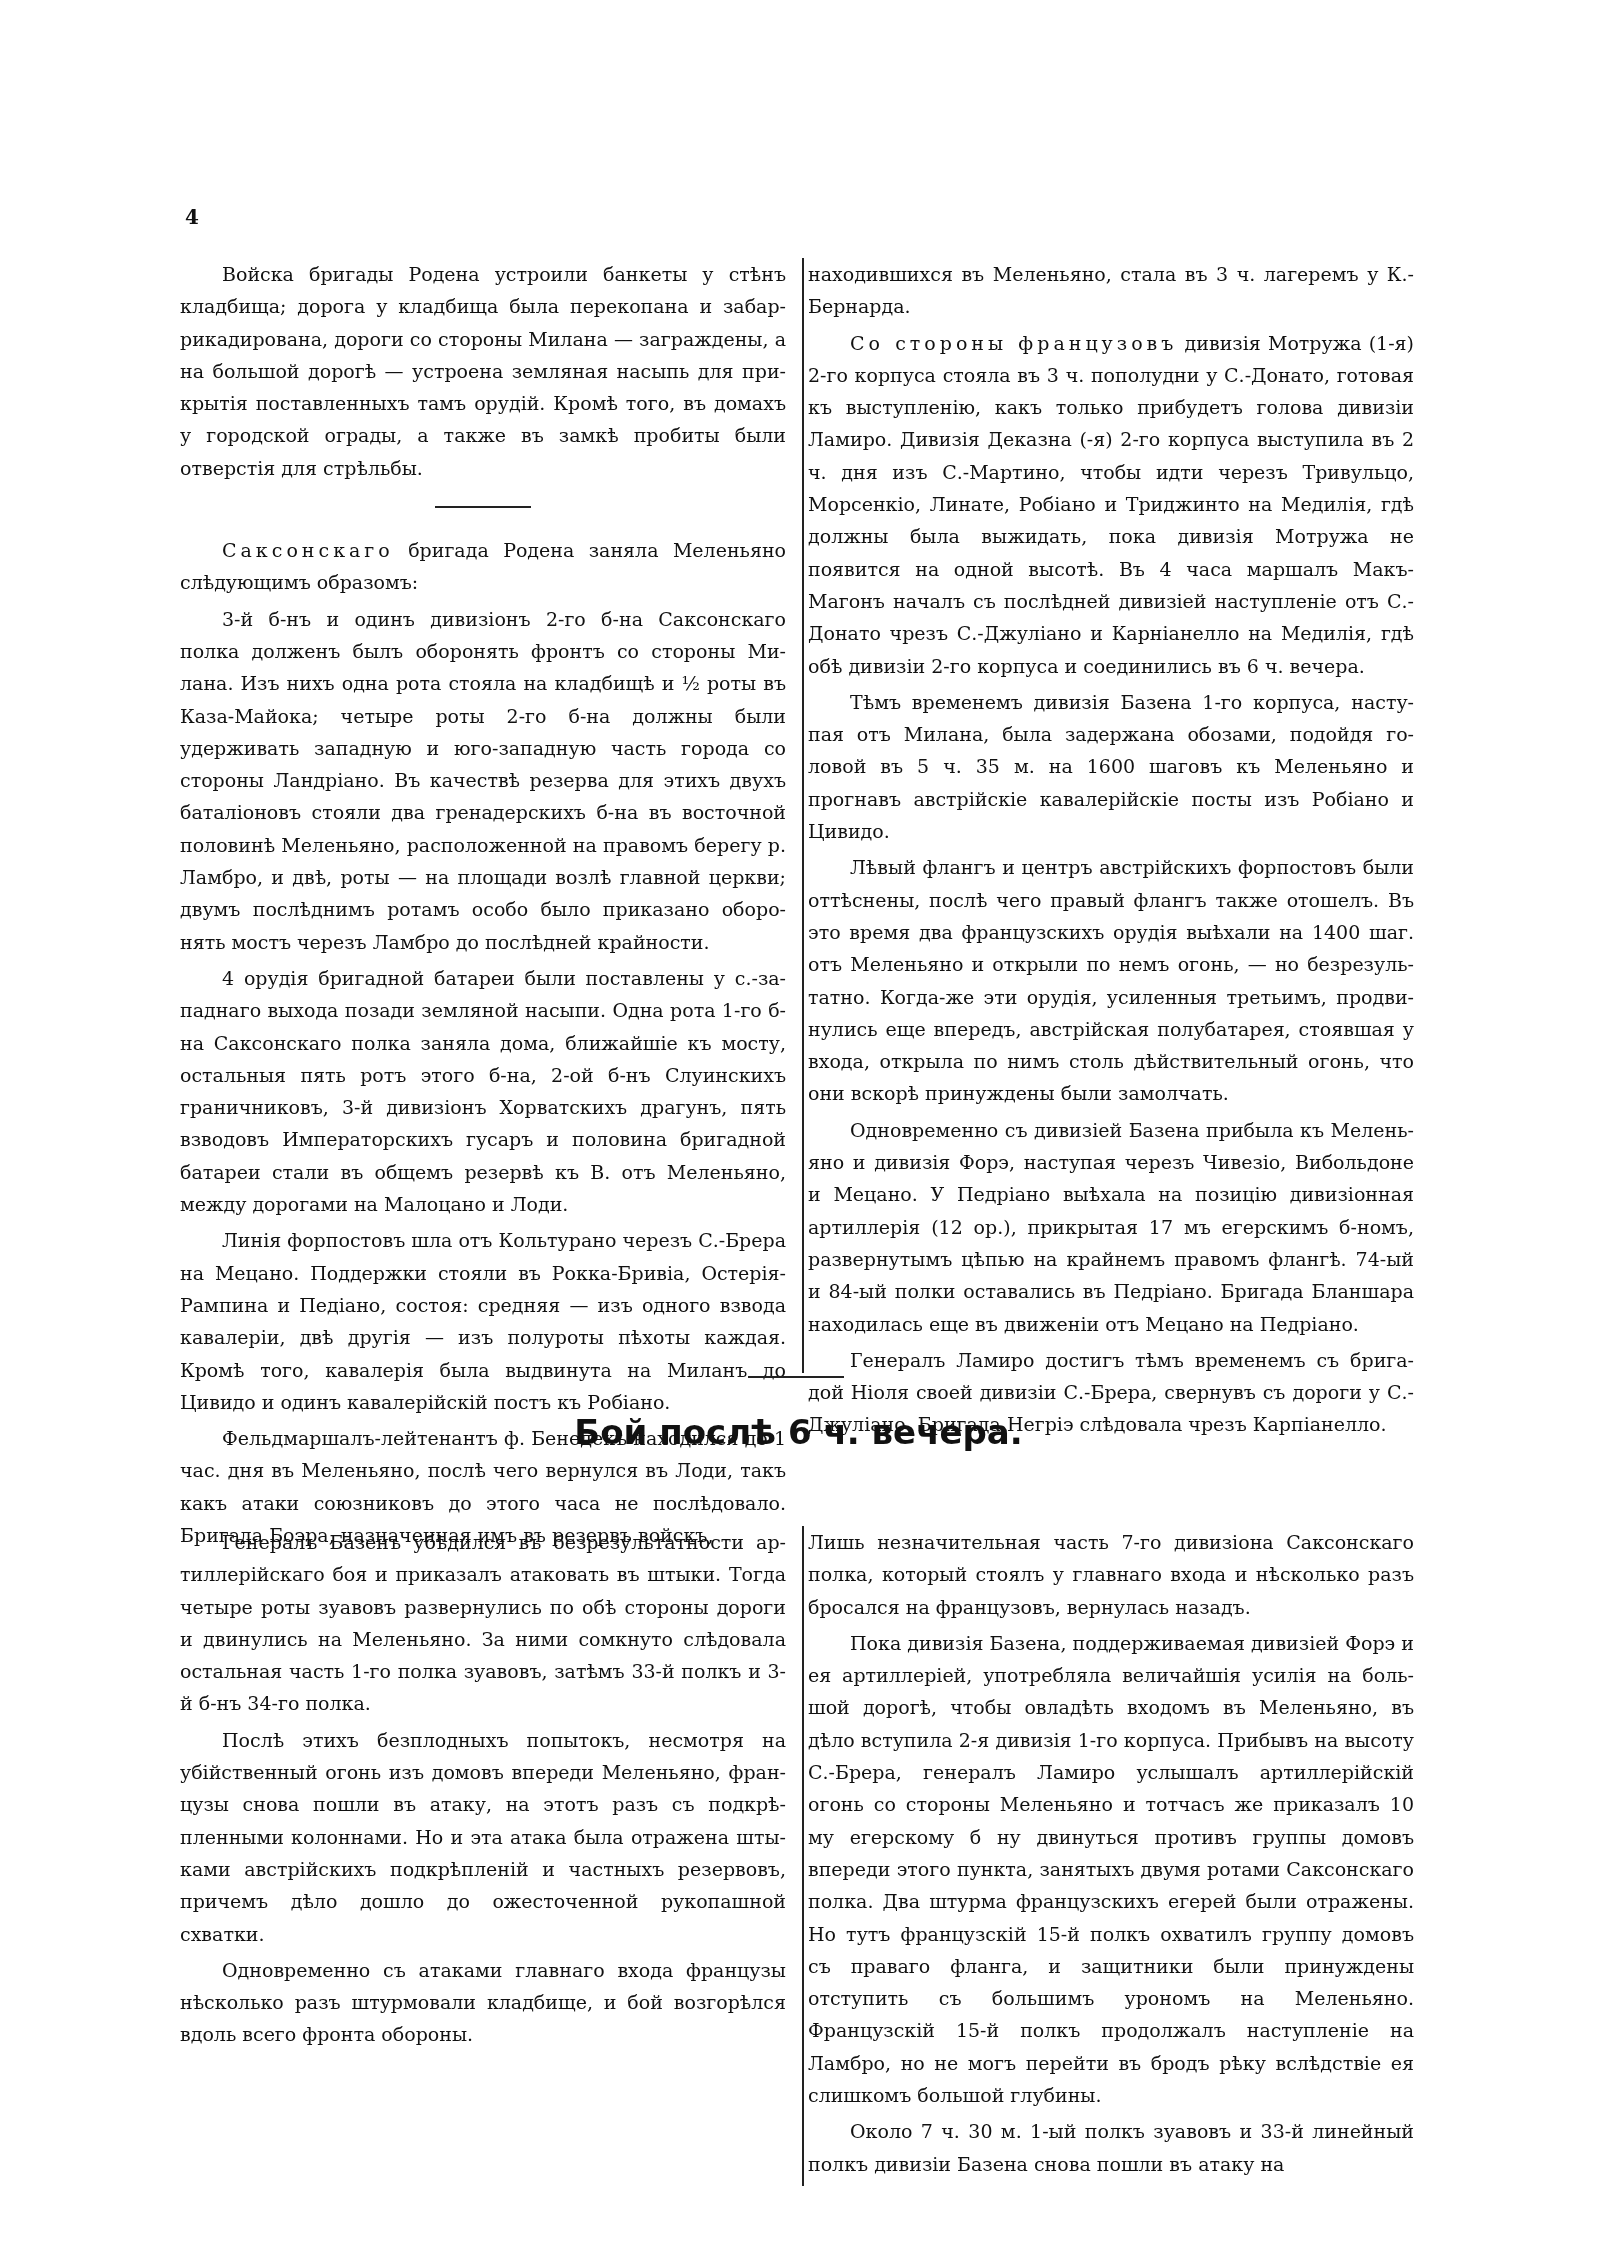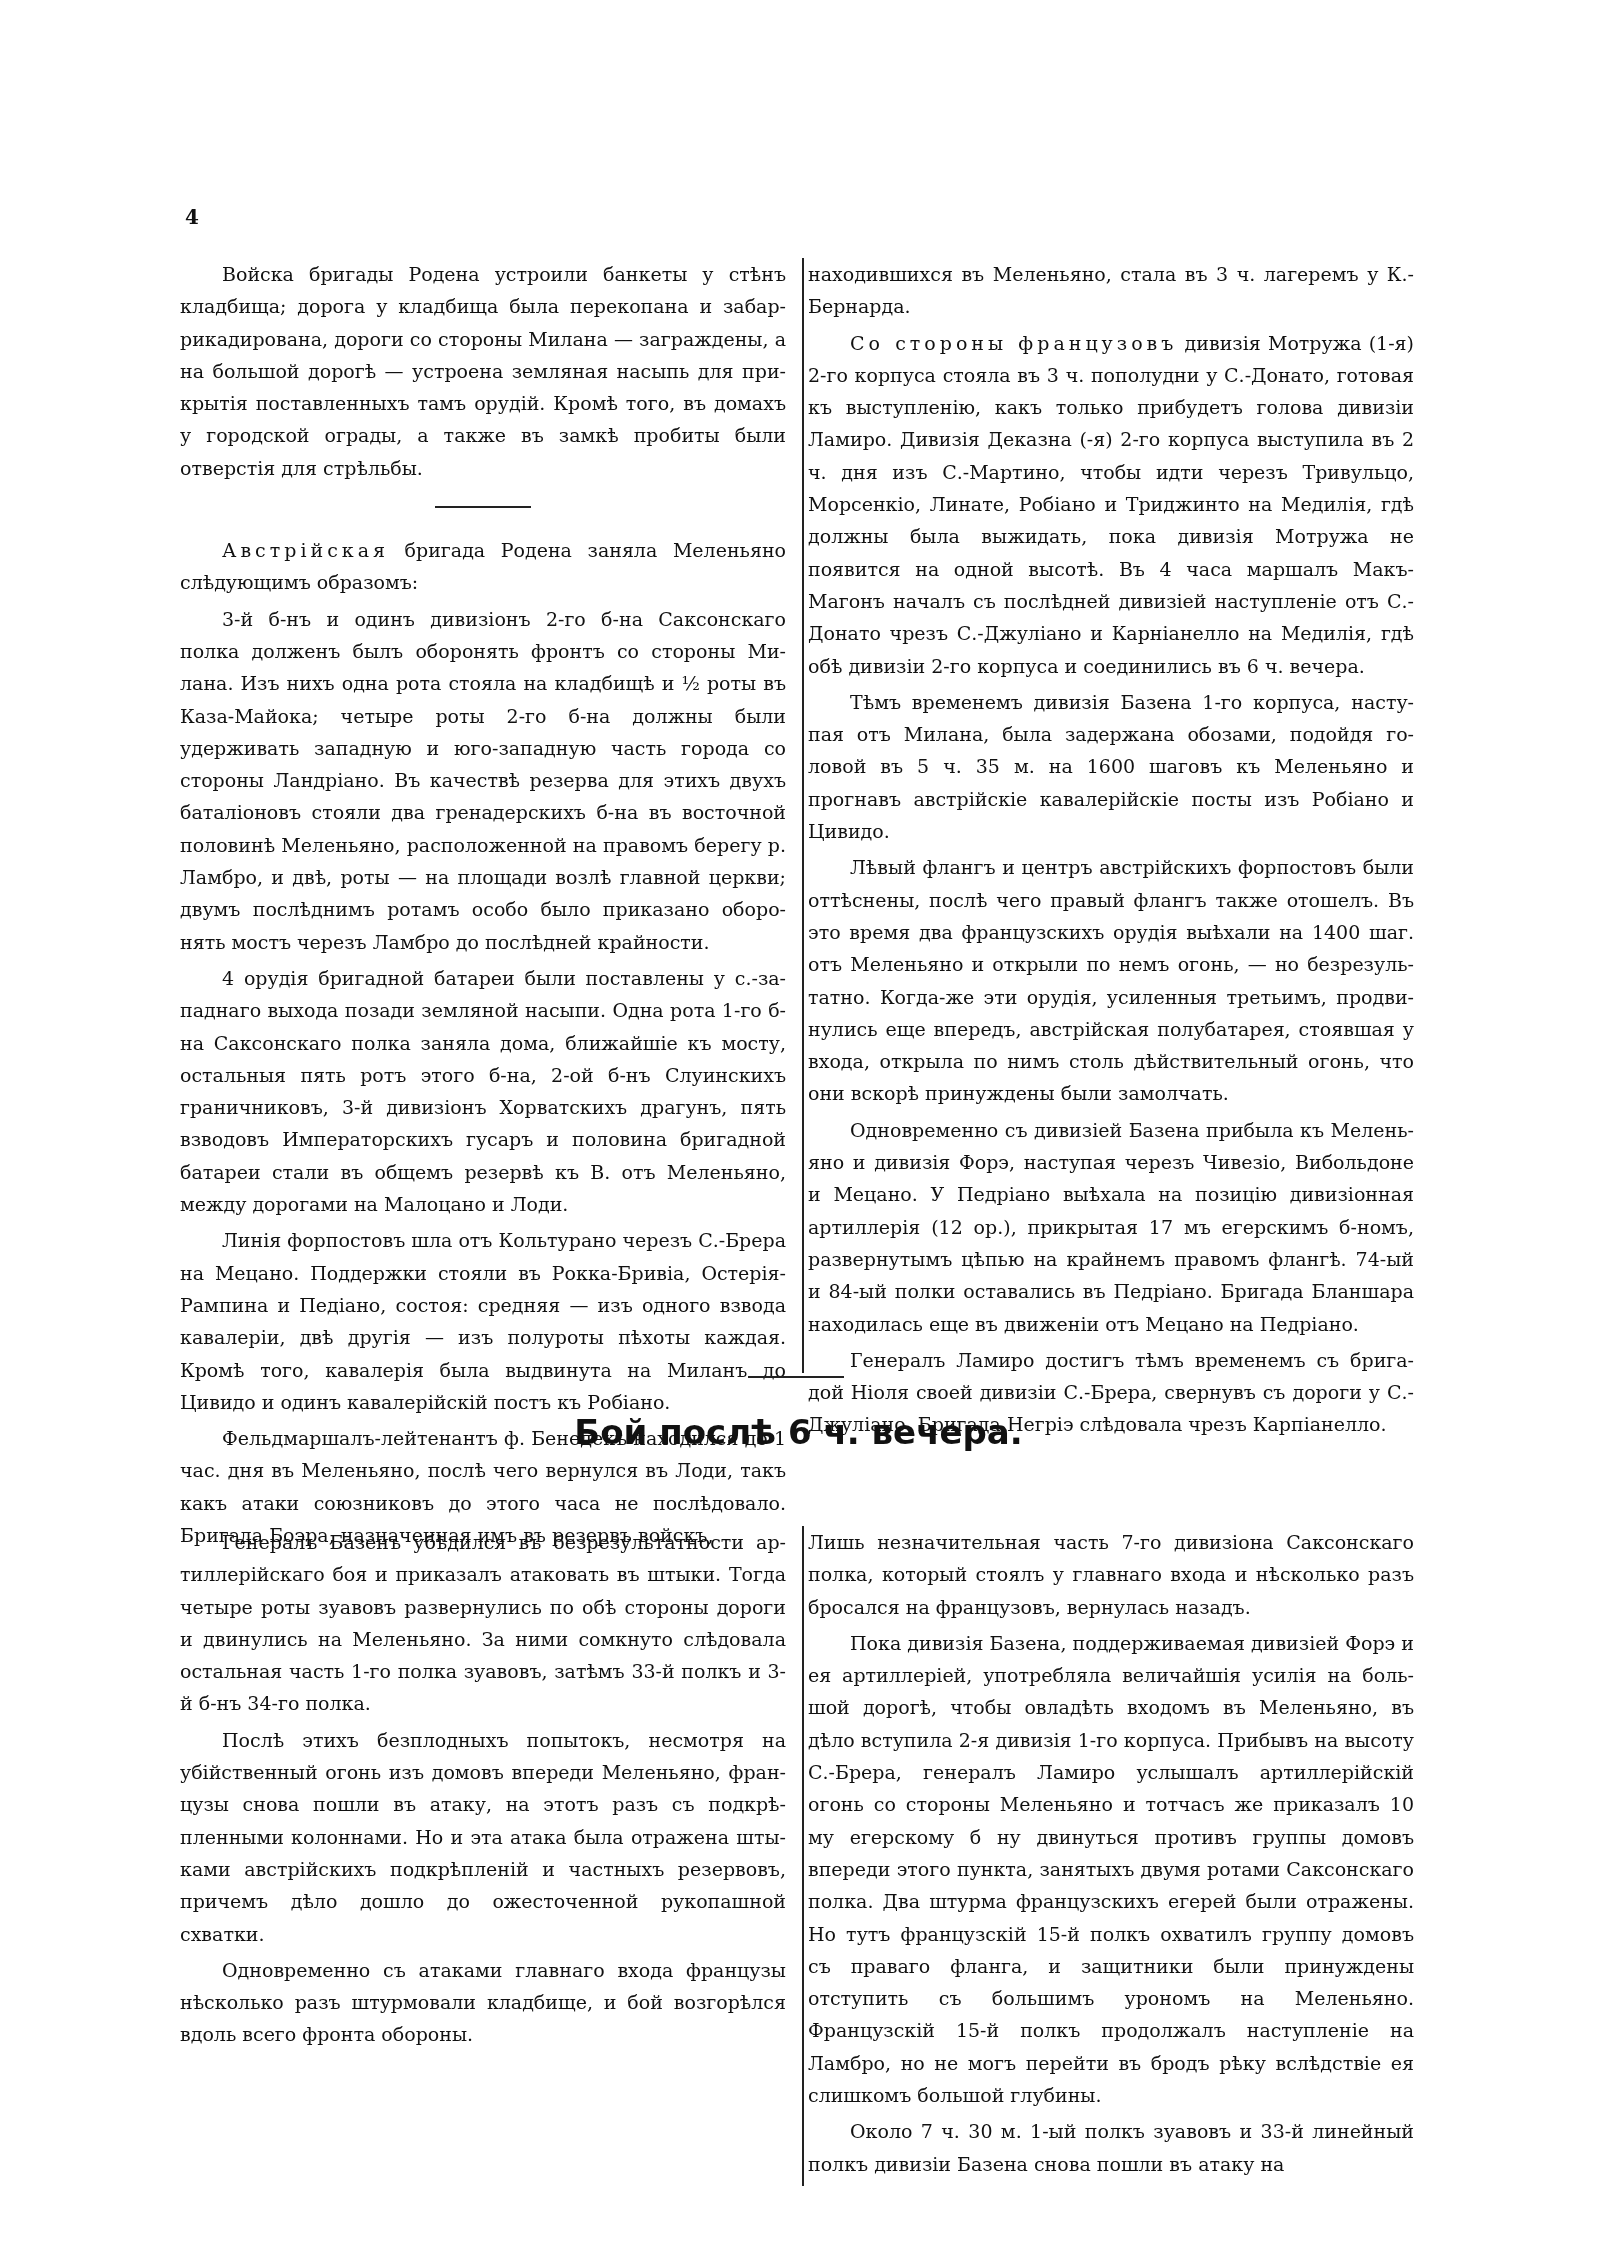--- a/index.html
+++ b/index.html
@@ -22,21 +22,21 @@
 </style>
 </head>
 <body>
 
 <div class="page-number">4</div>
 
 <div class="cols top">
   <div class="col left">
     <p>Войска бригады Родена устроили банкеты у стѣнъ кладбища; дорога у кладбища была перекопана и забар­рикадирована, дороги со стороны Милана — заграждены, а на большой дорогѣ — устроена земляная насыпь для при­крытія поставленныхъ тамъ орудій. Кромѣ того, въ до­махъ у городской ограды, а также въ замкѣ пробиты были отверстія для стрѣльбы.</p>
     <div class="rule"></div>
-    <p><span class="spaced">Австрійская</span><span> бригада Родена заняла Меленьяно слѣдующимъ образомъ:</span></p>
+    <p><span class="spaced">Саксонскаго</span><span> бригада Родена заняла Меленьяно слѣдующимъ образомъ:</span></p>
     <p>3-й б-нъ и одинъ дивизіонъ 2-го б-на Саксонскаго полка долженъ былъ оборонять фронтъ со стороны Ми­лана. Изъ нихъ одна рота стояла на кладбищѣ и ½ роты въ Каза-Майока; четыре роты 2-го б-на должны были удерживать западную и юго-западную часть города со стороны Ландріано. Въ качествѣ резерва для этихъ двухъ баталіоновъ стояли два гренадерскихъ б-на въ восточной половинѣ Меленьяно, расположенной на правомъ берегу р. Ламбро, и двѣ, роты — на площади возлѣ главной церкви; двумъ послѣднимъ ротамъ особо было приказано оборо­нять мостъ черезъ Ламбро до послѣдней крайности.</p>
     <p>4 орудія бригадной батареи были поставлены у с.-за­паднаго выхода позади земляной насыпи. Одна рота 1-го б-на Саксонскаго полка заняла дома, ближайшіе къ мосту, остальныя пять ротъ этого б-на, 2-ой б-нъ Слуинскихъ граничниковъ, 3-й дивизіонъ Хорватскихъ драгунъ, пять взводовъ Императорскихъ гусаръ и поло­вина бригадной батареи стали въ общемъ резервѣ къ В. отъ Меленьяно, между дорогами на Малоцано и Лоди.</p>
     <p>Линія форпостовъ шла отъ Кольтурано черезъ С.-Брера на Мецано. Поддержки стояли въ Рокка-Бривіа, Остерія-Рампина и Педіано, состоя: средняя — изъ одного взвода кавалеріи, двѣ другія — изъ полуроты пѣхоты каждая. Кромѣ того, кавалерія была выдвинута на Миланъ до Цивидо и одинъ кавалерійскій постъ къ Робіано.</p>
     <p>Фельдмаршалъ-лейтенантъ ф. Бенедекъ находился до 1 час. дня въ Меленьяно, послѣ чего вернулся въ Лоди, такъ какъ атаки союзниковъ до этого часа не послѣдо­вало. Бригада Боэра, назначенная имъ въ резервъ войскъ,</p>
   </div>
   <div class="col right">
     <p class="noindent">находившихся въ Меленьяно, стала въ 3 ч. лагеремъ у К.-Бернарда.</p>
     <p><span class="spaced">Со стороны французовъ</span><span> дивизія Мотружа (1-я) 2-го корпуса стояла въ 3 ч. пополудни у С.-Донато, го­товая къ выступленію, какъ только прибудетъ го­лова дивизіи Ламиро. Дивизія Деказна (-я) 2-го корпуса выступила въ 2 ч. дня изъ С.-Мартино, чтобы идти че­резъ Тривульцо, Морсенкіо, Линате, Робіано и Трид­жинто на Медилія, гдѣ должны была выжидать, пока ди­визія Мотружа не появится на одной высотѣ. Въ 4 часа маршалъ Макъ-Магонъ началъ съ послѣдней дивизіей на­ступленіе отъ С.-Донато чрезъ С.-Джуліано и Карніанелло на Медилія, гдѣ обѣ дивизіи 2-го корпуса и соединились въ 6 ч. вечера.</span></p>
     <p>Тѣмъ временемъ дивизія Базена 1-го корпуса, насту­пая отъ Милана, была задержана обозами, подойдя го­ловой въ 5 ч. 35 м. на 1600 шаговъ къ Меленьяно и прогнавъ австрійскіе кавалерійскіе посты изъ Робіано и Цивидо.</p>
     <p>Лѣвый флангъ и центръ австрійскихъ форпостовъ были оттѣснены, послѣ чего правый флангъ также отошелъ. Въ это время два французскихъ орудія выѣхали на 1400 шаг. отъ Меленьяно и открыли по немъ огонь, — но безрезуль­татно. Когда-же эти орудія, усиленныя третьимъ, продви­нулись еще впередъ, австрійская полубатарея, стоявшая у входа, открыла по нимъ столь дѣйствительный огонь, что они вскорѣ принуждены были замолчать.</p>

